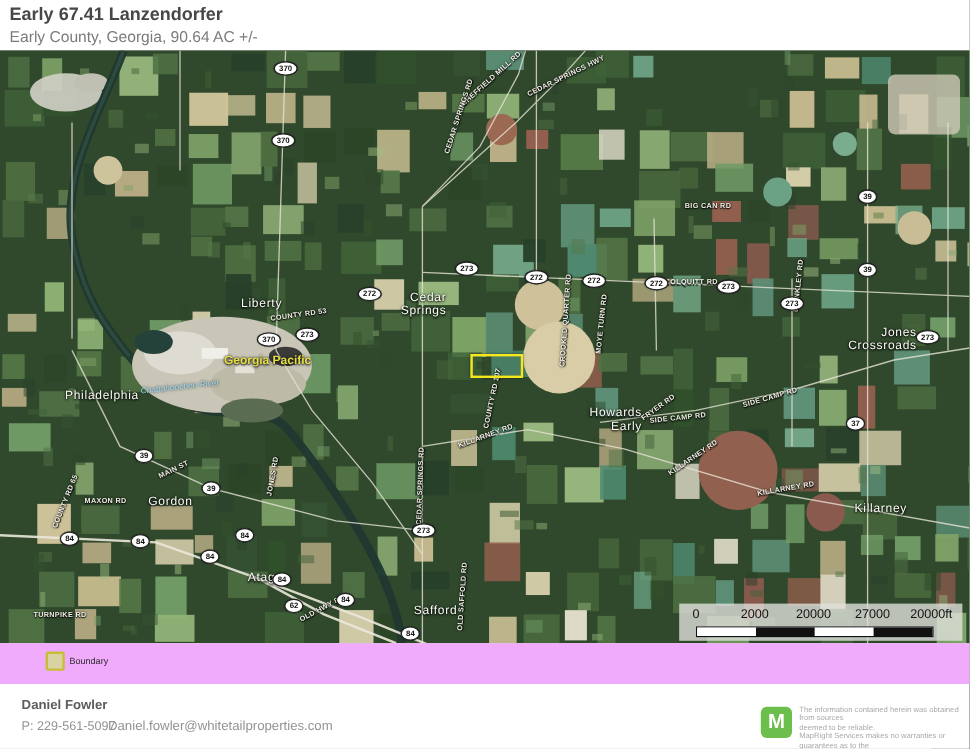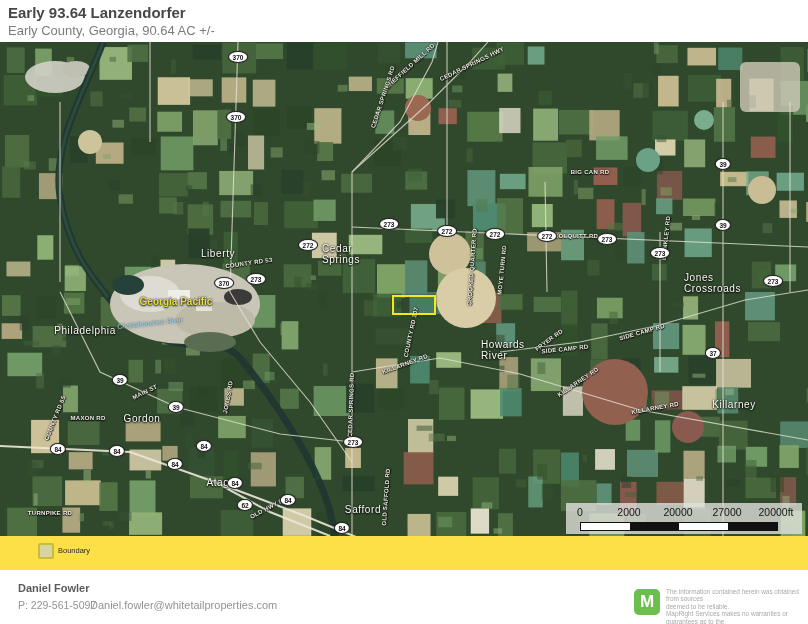--- a/index.html
+++ b/index.html
@@ -11,66 +11,66 @@
   .hdr{position:absolute;left:0;top:0;width:808px;height:42px;background:#fff;}
   .hdr-title{position:absolute;left:8px;top:4px;font-size:15px;font-weight:bold;color:#474747;}
   .hdr-sub{position:absolute;left:8px;top:23px;font-size:13px;color:#7b7b7b;}
 
   
   .map{position:absolute;left:0;top:42px;width:808px;height:494px;overflow:hidden;background:#30492c;}
   .map svg{position:absolute;left:0;top:0;}
   #labels{position:absolute;inset:0;}
 
   .town{position:absolute;transform:translate(-50%,-50%);color:#fdfdf8;font-size:10px;
-        letter-spacing:.6px;line-height:11px;text-align:left;white-space:nowrap;
+        letter-spacing:.6px;line-height:11px;text-align:right;white-space:nowrap;
         text-shadow:0 1px 2px #000,0 0 2px #000;}
   .town.wrap{white-space:normal;}
   .road{position:absolute;color:#f1efe6;font-size:6px;font-weight:bold;letter-spacing:.3px;
         white-space:nowrap;text-shadow:0 0 2px #000,0 1px 1px #000;}
   .shield{position:absolute;transform:translate(-50%,-50%);background:#fff;border:1px solid #222;
           border-radius:50%;font-size:6.5px;font-weight:bold;color:#101010;padding:1.5px 3.5px;
           line-height:7px;box-shadow:0 0 1px rgba(0,0,0,.7);}
   .poi{position:absolute;transform:translate(-50%,-50%);color:#e6df43;font-size:10px;font-weight:bold;
-       white-space:nowrap;text-shadow:0 1px 2px #141414,0 0 2px #141414;}
+       white-space:nowrap;text-shadow:0 1px 2px #141414,0 0 2px #141414;margin-left:47px;}
   .water{position:absolute;color:#a8d8ec;font-size:7px;font-style:italic;white-space:nowrap;
          text-shadow:0 0 2px #00222a;}
 
   .boundary-rect{position:absolute;left:392px;top:253px;width:40px;height:16px;
                  border:2px solid #f5e71c;box-shadow:0 0 2px rgba(0,0,0,.5);}
 
   
   .scalebar{position:absolute;left:566px;top:461px;width:236px;height:31px;
             background:rgba(224,224,220,0.8);}
   .tick{position:absolute;top:3px;transform:translateX(-50%);font-size:10.5px;color:#141414;}
   #scale-segments{position:absolute;left:14px;top:19px;width:196px;height:7px;border:1px solid #111;
                   display:flex;background:#fff;}
   #scale-segments .seg{flex:1;}
 
   
-  .legend{position:absolute;left:0;top:536px;width:808px;height:34px;background:#fde047;}
+  .legend{position:absolute;left:0;top:536px;width:808px;height:34px;background:#f0abfc;}
   .swatch{position:absolute;left:38px;top:7px;width:12px;height:12px;background:#d9d3a4;
           border:2px solid #c6bf35;border-radius:2px;}
   .legend-label{position:absolute;left:58px;top:10px;font-size:7.5px;color:#2a2a2a;}
 
   
   .ftr{position:absolute;left:0;top:570px;width:776px;height:54px;background:#fff;}
   .agent-name{position:absolute;left:18px;top:12px;font-size:11px;font-weight:bold;color:#5c5c5c;}
   .agent-phone{position:absolute;left:18px;top:29px;font-size:10.5px;color:#939393;}
   .agent-email{position:absolute;left:90px;top:29px;font-size:11px;color:#939393;}
   .logo{position:absolute;left:634px;top:19px;width:26px;height:26px;background:#6cbf4c;
         border-radius:5px;color:#fff;font-size:17px;font-weight:bold;text-align:center;line-height:26px;}
   .disclaimer{position:absolute;left:666px;top:18px;width:140px;font-size:6.4px;line-height:7.4px;color:#a9a9a9;}
 </style>
 </head>
 <body>
 
 <div class="page">
 
   <div class="hdr">
-    <div class="hdr-title">Early 93.64 Lanzendorfer</div>
+    <div class="hdr-title">Early 67.41 Lanzendorfer</div>
     <div class="hdr-sub">Early County, Georgia, 90.64 AC +/-</div>
   </div>
 
   <div class="map">
     <svg width="808" height="494" viewBox="0 0 808 494">
       <rect width="808" height="494" fill="#30492c"></rect>
       <g id="fields">
           <rect x="6.819726347923279" y="5.357872331514955" width="17.845905772410333" height="25.58503592805937" fill="#4f7044" opacity="0.82"></rect>
           <rect x="3.7785364408046007" y="32.99938987381756" width="33.405294336844236" height="30.40622642962262" fill="#3f6138" opacity="0.83"></rect>
           <rect x="4.884967187419534" y="93.0307436157018" width="24.357202322222292" height="32.4214233700186" fill="#557747" opacity="0.76"></rect>
@@ -523,23 +523,23 @@
       </g>
     </svg>
 
     <div id="labels">
         <span class="town" style="left: 218px; top: 211px; transform: translate(-50%, -50%) rotate(0deg);">Liberty</span>
         <span class="town wrap" style="left: 347px; top: 212px; transform: translate(-50%, -50%) rotate(0deg); width: 50px;">Cedar Springs</span>
         <span class="town" style="left: 85px; top: 288px; transform: translate(-50%, -50%) rotate(0deg);">Philadelphia</span>
         <span class="town" style="left: 142px; top: 376px; transform: translate(-50%, -50%) rotate(0deg);">Gordon</span>
         <span class="town" style="left: 221px; top: 440px; transform: translate(-50%, -50%) rotate(0deg);">Ataga</span>
         <span class="town" style="left: 363px; top: 467px; transform: translate(-50%, -50%) rotate(0deg);">Safford</span>
-        <span class="town wrap" style="left: 508px; top: 308px; transform: translate(-50%, -50%) rotate(0deg); width: 54px;">Howards River</span>
+        <span class="town wrap" style="left: 508px; top: 308px; transform: translate(-50%, -50%) rotate(0deg); width: 54px;">Howards Early</span>
         <span class="town wrap" style="left: 724px; top: 241px; transform: translate(-50%, -50%) rotate(0deg); width: 80px;">Jones Crossroads</span>
-        <span class="town" style="left: 734px; top: 362px; transform: translate(-50%, -50%) rotate(0deg);">Killarney</span>
+        <span class="town" style="left: 734px; top: 382px; transform: translate(-50%, -50%) rotate(0deg);">Killarney</span>
         <span class="road" style="left: 410px; top: 24px; transform: translate(-50%, -50%) rotate(-42deg);">SHEFFIELD MILL RD</span>
         <span class="road" style="left: 472px; top: 22px; transform: translate(-50%, -50%) rotate(-26deg);">CEDAR SPRINGS HWY</span>
         <span class="road" style="left: 383px; top: 55px; transform: translate(-50%, -50%) rotate(-72deg);">CEDAR SPRINGS RD</span>
         <span class="road" style="left: 590px; top: 130px; transform: translate(-50%, -50%) rotate(0deg);">BIG CAN RD</span>
         <span class="road" style="left: 249px; top: 221px; transform: translate(-50%, -50%) rotate(-8deg);">COUNTY RD 53</span>
         <span class="road" style="left: 576px; top: 194px; transform: translate(-50%, -50%) rotate(0deg);">COLQUITT RD</span>
         <span class="road" style="left: 472px; top: 225px; transform: translate(-50%, -50%) rotate(-86deg);">CROOKED QUARTER RD</span>
         <span class="road" style="left: 502px; top: 228px; transform: translate(-50%, -50%) rotate(-84deg);">MOYE TURN RD</span>
         <span class="road" style="left: 411px; top: 290px; transform: translate(-50%, -50%) rotate(-78deg);">COUNTY RD 107</span>
         <span class="road" style="left: 405px; top: 322px; transform: translate(-50%, -50%) rotate(-20deg);">KILLARNEY RD</span>

